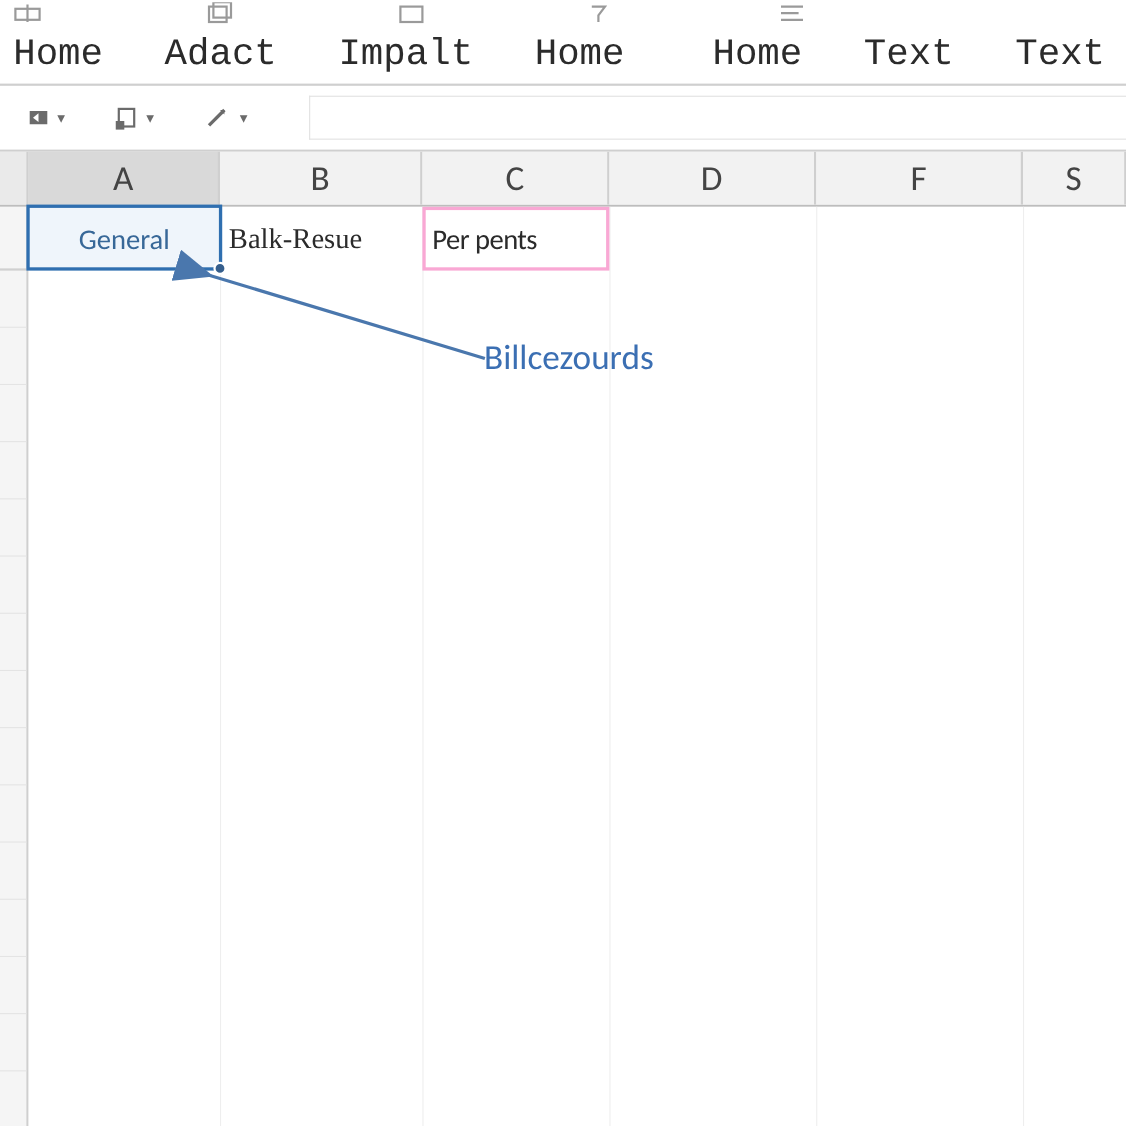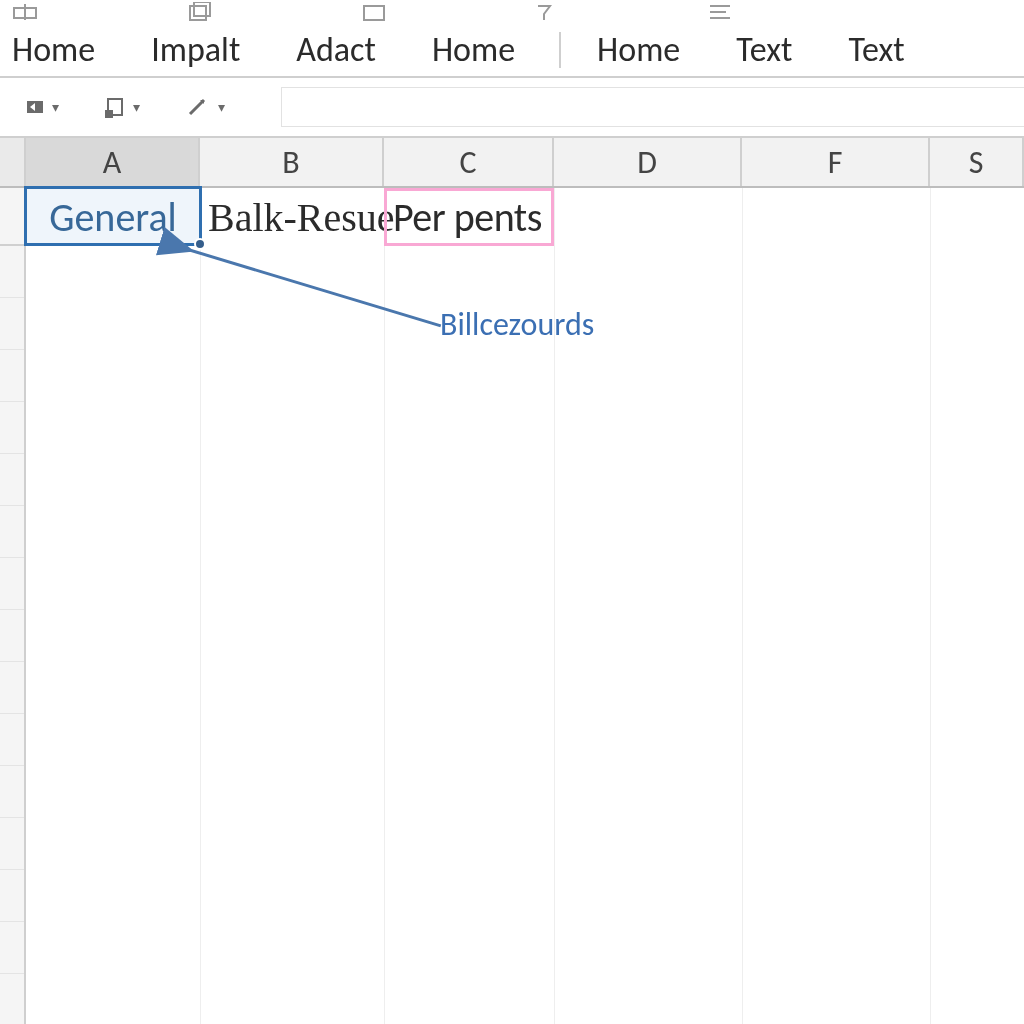--- a/index.html
+++ b/index.html
@@ -35,20 +35,21 @@
     border-bottom: 2px solid #cfcfcf;
     font-size: 34px;
     color: #2b2b2b;
   }
   .ribbon-tabs .tab {
     padding: 0 6px;
     margin: 0 32px 0 12px;
     line-height: 52px;
     white-space: nowrap;
     cursor: pointer;
+    font-family: Liberation Mono, monospace;
   }
   .ribbon-tabs .tab:first-child { margin-left: 6px; }
   .ribbon-tabs .sep {
     width: 2px; height: 36px;
     background: #cfcfcf;
     margin: 0 18px 0 6px;
   }
 
   
   .qat {
@@ -144,21 +145,21 @@
   .row1 {
     position: absolute;
     left: 0; top: 0;
     height: 58px;
     display: flex;
   }
   .cell {
     height: 58px;
     display: flex;
     align-items: center;
-    font-size: 40px;
+    font-size: 26px;
     padding: 0 8px;
     white-space: nowrap;
   }
   .cell.A1 {
     width: 174px;
     color: #2f5f8f;
     justify-content: center;
     position: relative;
   }
   .cell.B1 { width: 184px; color: #2b2b2b; font-family: Liberation Serif, serif; }
@@ -234,22 +235,22 @@
     <svg viewBox="0 0 34 20">
         <line x1="4" y1="4" x2="24" y2="4" stroke="#9a9a9a" stroke-width="2"></line>
         <line x1="4" y1="10" x2="20" y2="10" stroke="#9a9a9a" stroke-width="2"></line>
         <line x1="4" y1="16" x2="24" y2="16" stroke="#9a9a9a" stroke-width="2"></line>
       </svg>
   </span>
 </div>
 
 <div class="ribbon-tabs">
   <div class="tab">Home</div>
+  <div class="tab">Adact</div>
   <div class="tab">Impalt</div>
-  <div class="tab">Adact</div>
   <div class="tab">Home</div>
   <div class="sep"></div>
   <div class="tab">Home</div>
   <div class="tab">Text</div>
   <div class="tab">Text</div>
 </div>
 
 <div class="qat">
   <div class="qat-btn">
     <svg width="22" height="18" viewBox="0 0 22 18">

